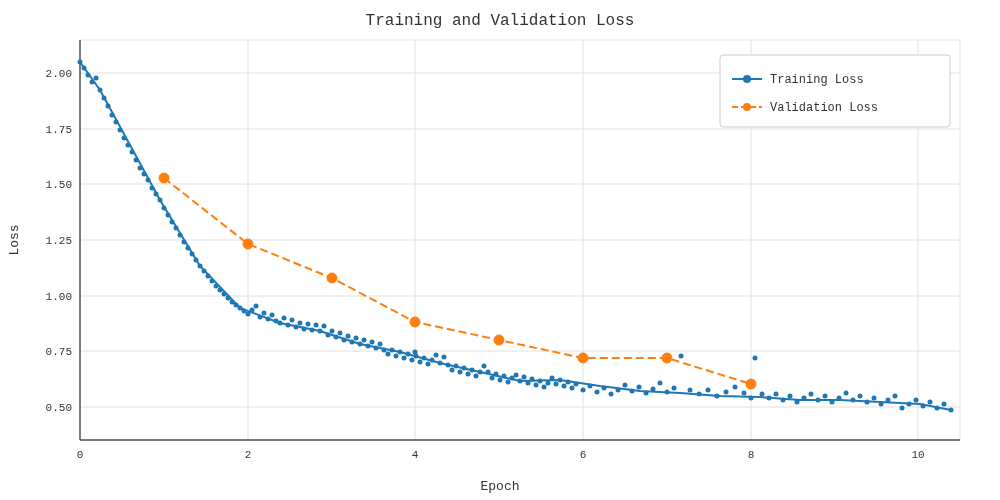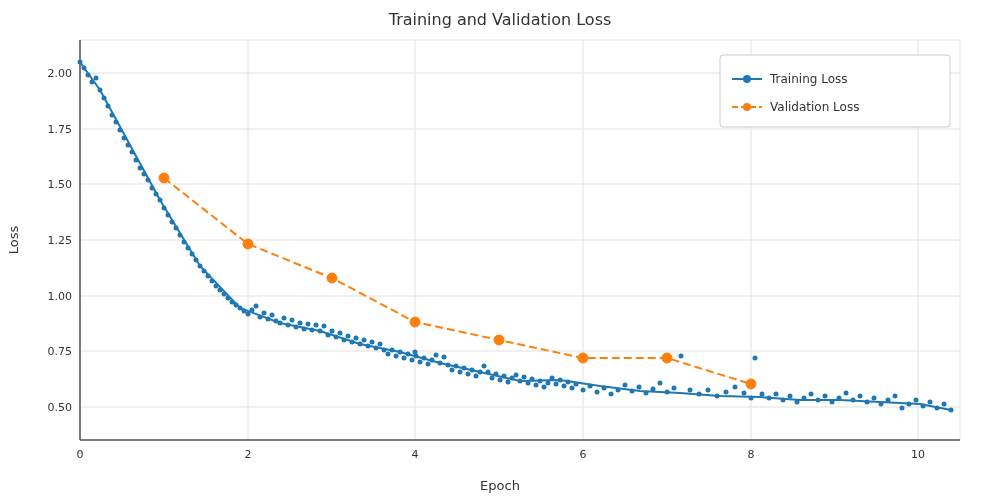--- a/index.html
+++ b/index.html
@@ -8,20 +8,21 @@
       height: 500px;
       background: #fff;
       font-family: DejaVu Sans, Arial, sans-serif;
       overflow: hidden;
     }
     .chart-container {
       width: 1000px;
       height: 500px;
       position: relative;
       background: #fff;
+      font-family: Liberation Mono, monospace;
     }
     svg {
       width: 1000px;
       height: 500px;
     }
   </style>
 </head>
 <body>
 
 <div class="chart-container">

